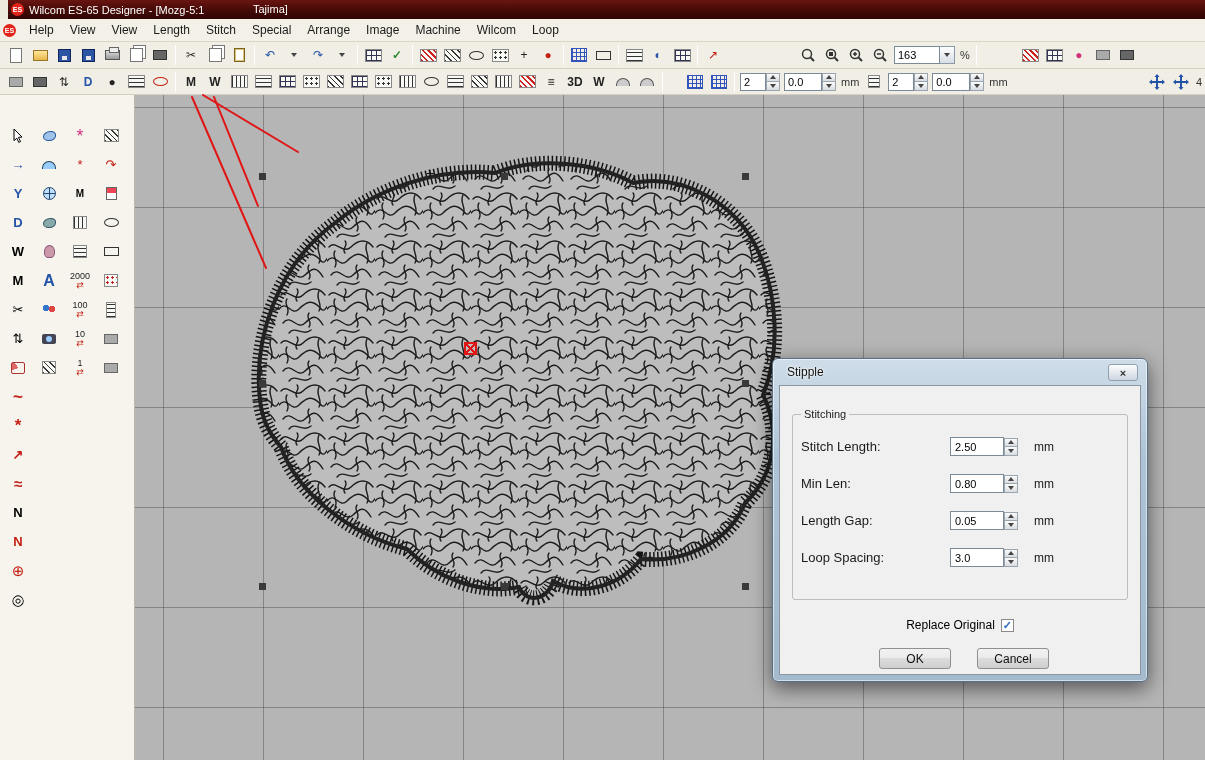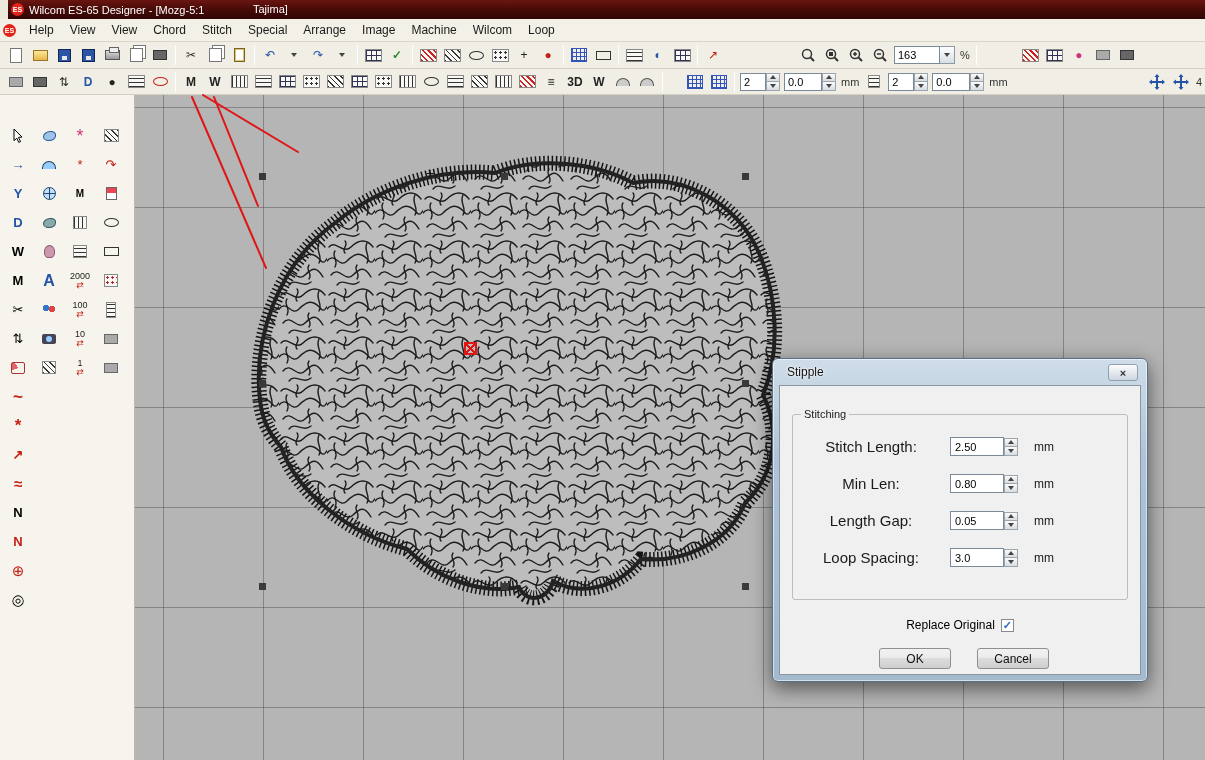--- a/index.html
+++ b/index.html
@@ -114,21 +114,21 @@
     box-shadow:inset 0 0 0 1px rgba(255,255,255,.55), 0 6px 20px rgba(0,0,0,.55);}
   .dlg-title{position:absolute;left:14px;top:6px;font-size:12px;color:#111;text-shadow:0 0 4px #fff,0 0 2px #fff;}
   .dlg-close{position:absolute;right:9px;top:5px;width:30px;height:17px;border:1px solid #8fa0b0;border-radius:3px;
     background:linear-gradient(#fdfdfd,#ccd6e0);display:flex;align-items:center;justify-content:center;
     font-size:11px;font-weight:bold;color:#333;}
   .dlg-body{position:absolute;left:6px;right:6px;top:26px;bottom:6px;background:#f0f0f0;
     border:1px solid #8b95a2;}
   .grp{position:absolute;left:12px;right:12px;top:22px;height:192px;border:1px solid #bdbdbd;border-radius:3px;padding-top:8px;}
   .grp legend{font-size:11px;color:#1a1a1a;margin-left:8px;padding:0 3px;}
   .frow{display:flex;align-items:center;height:37px;padding-left:8px;}
-  .frow label{width:140px;text-align:center;margin-right:9px;font-size:15px;color:#1a1a1a;}
+  .frow label{width:140px;text-align:left;margin-right:9px;font-size:13px;color:#1a1a1a;}
   .frow .txt{width:54px;height:19px;border:1px solid #7a8a99;background:#fff;font-size:11px;padding:0 4px;}
   .frow .unit{margin-left:16px;font-size:12px;color:#1a1a1a;}
   .replace-row{position:absolute;left:0;right:0;top:232px;display:flex;align-items:center;justify-content:center;}
   .replace-row label{font-size:12px;margin-right:6px;}
   .cbx{width:13px;height:13px;border:1px solid #8a8a8a;background:#fff;display:inline-flex;
     align-items:center;justify-content:center;font-size:11px;font-weight:bold;color:#2f6fc1;line-height:1;}
   .btn-row{position:absolute;left:8px;right:0;top:262px;display:flex;justify-content:center;gap:26px;}
   .btn{width:72px;height:21px;font-size:12px;color:#111;border:1px solid #8e8f8f;border-radius:3px;
     background:linear-gradient(180deg,#f2f2f2 0%,#ebebeb 45%,#dddddd 46%,#cfcfcf 100%);}
 </style>
@@ -141,21 +141,21 @@
     <span class="eslogo">ES</span>
     <span>Wilcom ES-65 Designer - [Mozg-5:1</span>
     <span id="title-right">Tajima]</span>
   </div>
 
   <div id="menubar">
     <span class="eslogo">ES</span>
     <span class="mi">Help</span>
     <span class="mi">View</span>
     <span class="mi">View</span>
-    <span class="mi">Chord</span>
+    <span class="mi">Length</span>
     <span class="mi">Stitch</span>
     <span class="mi">Special</span>
     <span class="mi">Arrange</span>
     <span class="mi">Image</span>
     <span class="mi">Machine</span>
     <span class="mi">Wilcom</span>
     <span class="mi">Loop</span>
   </div>
 
   <div id="tb1" class="toolbar">

